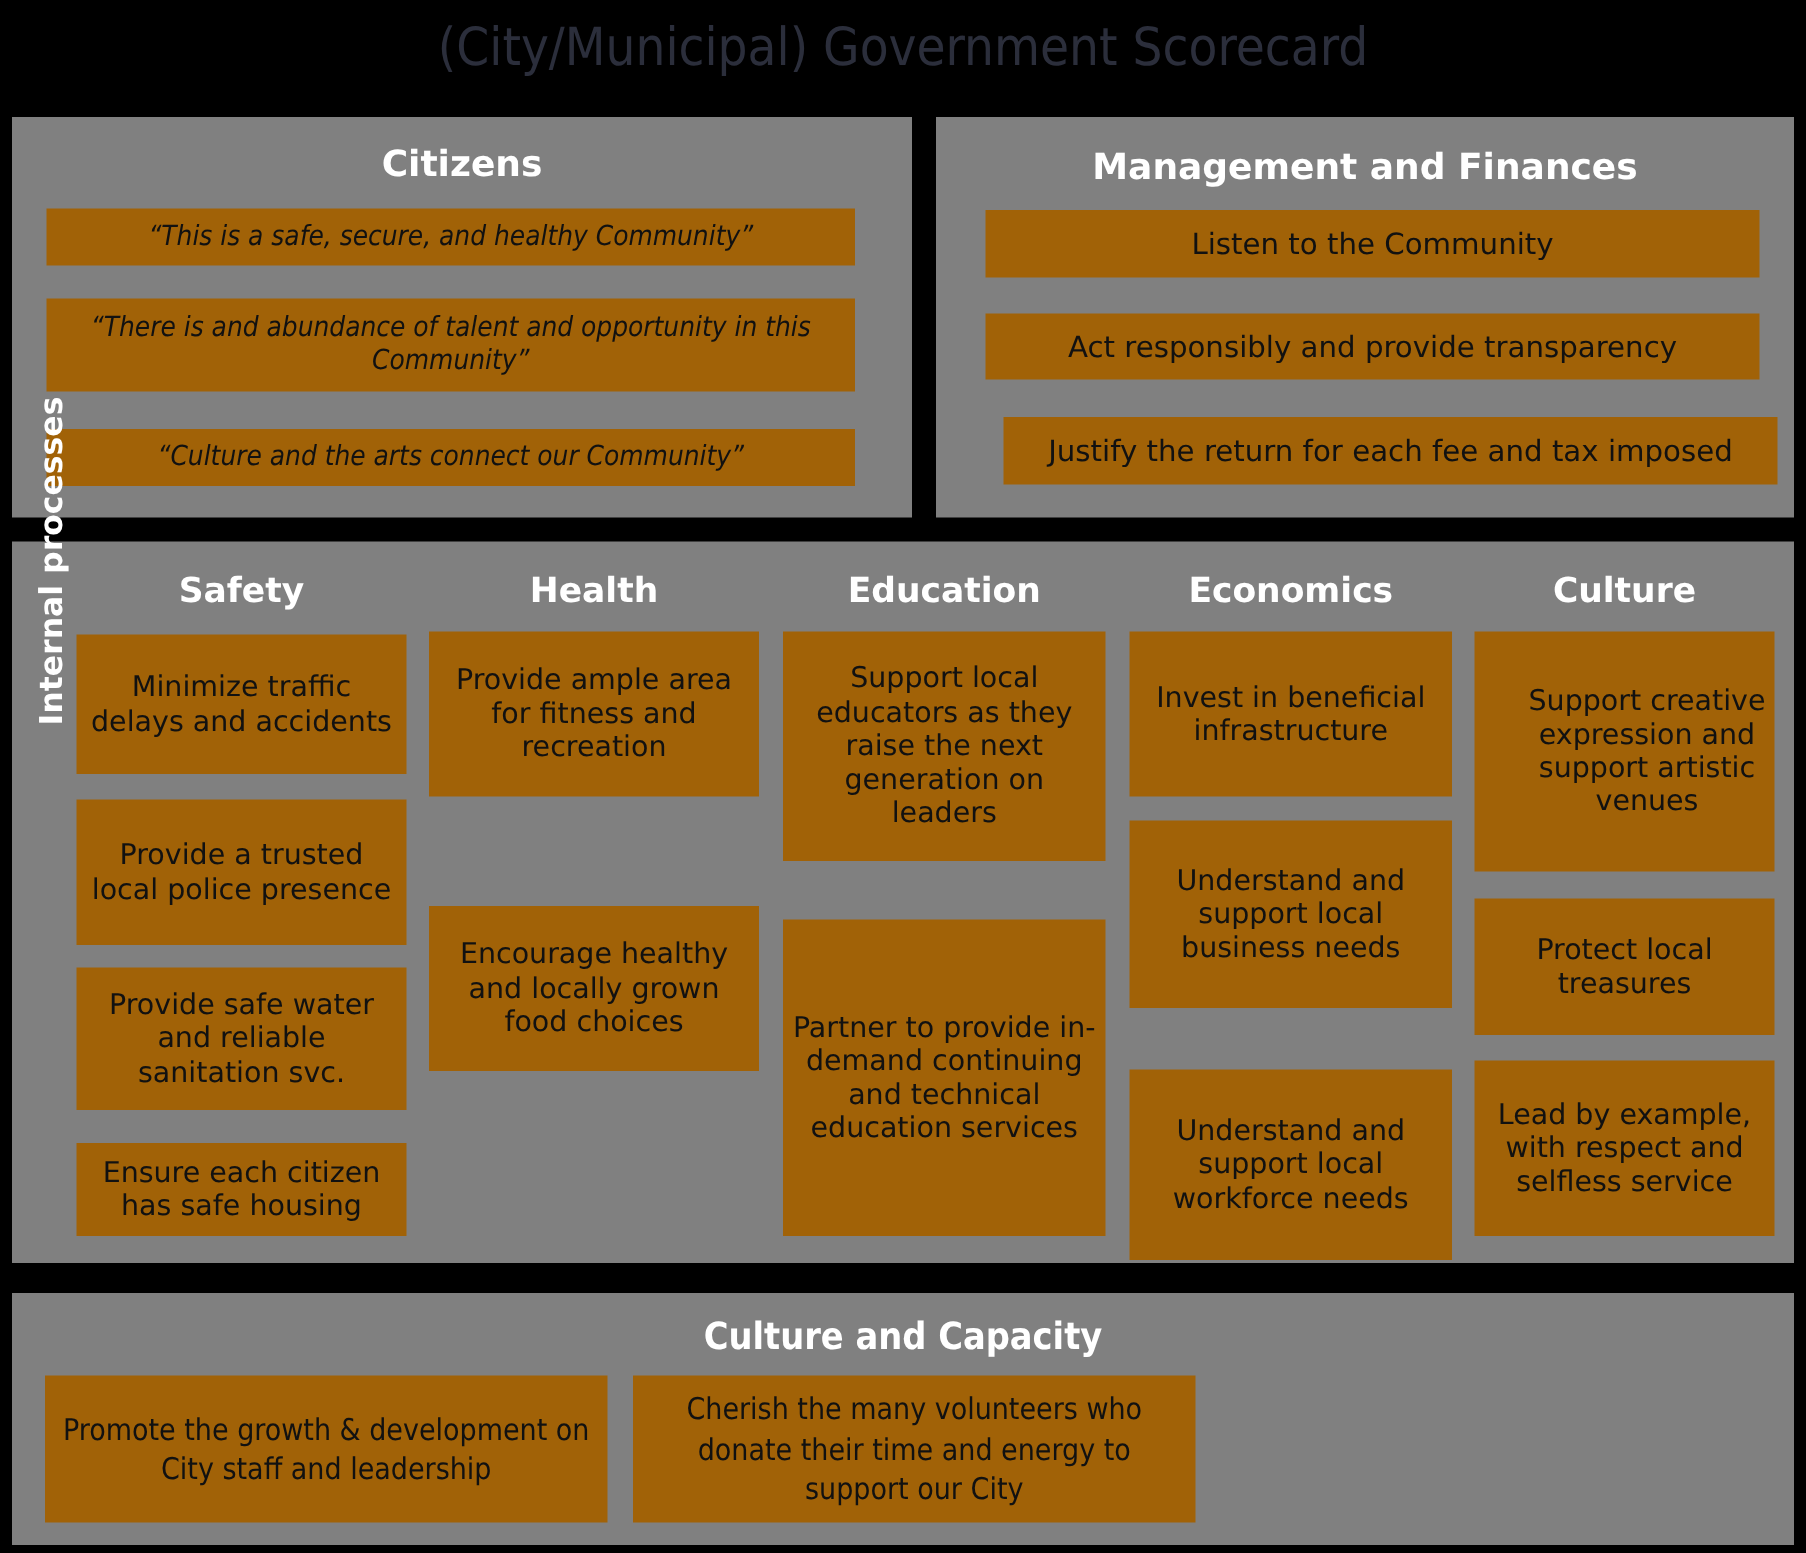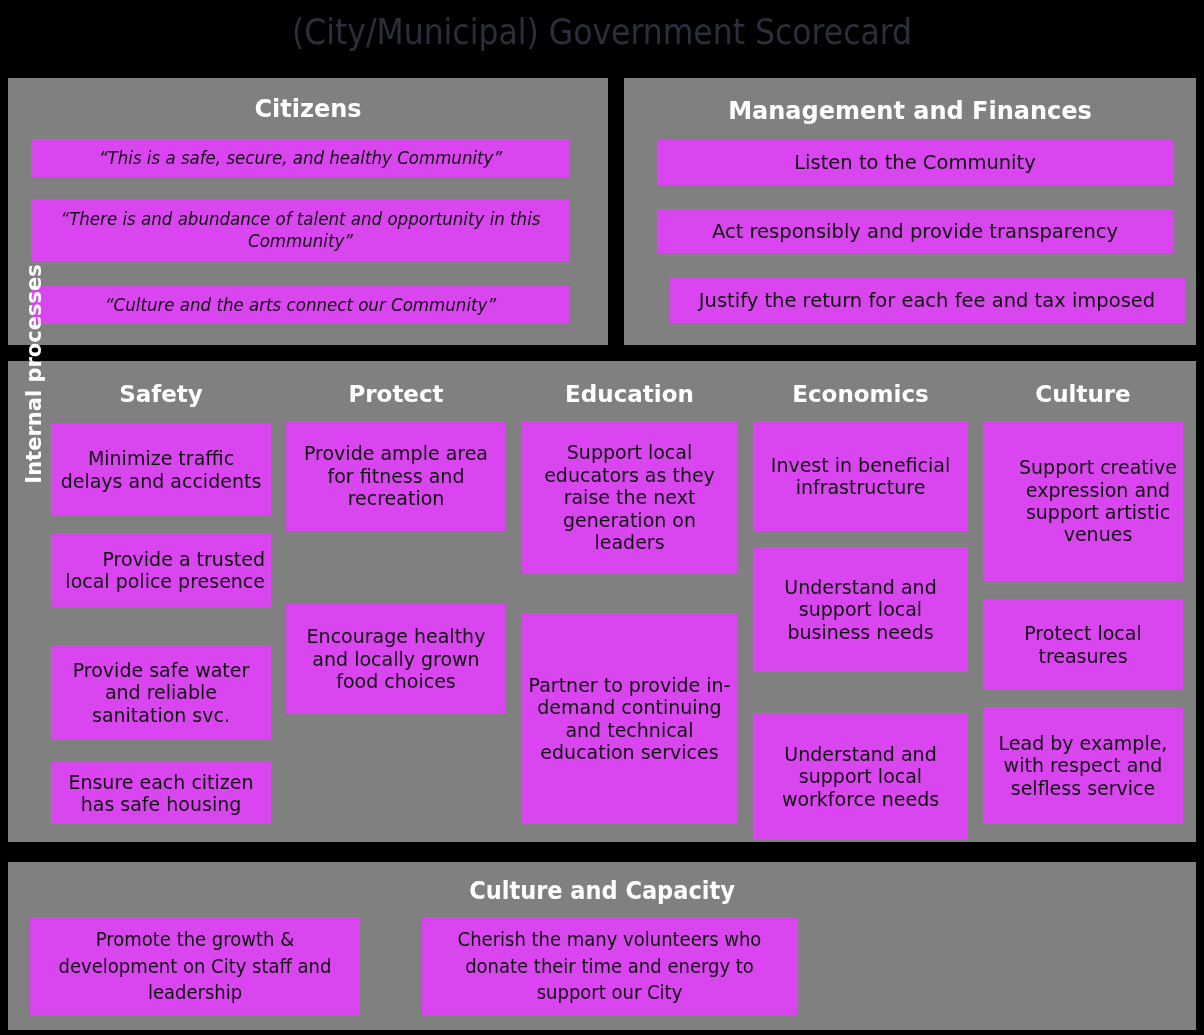--- a/index.html
+++ b/index.html
@@ -44,21 +44,21 @@
     width: 100%;
     text-align: center;
     color: #ffffff;
     font-weight: bold;
     white-space: nowrap;
   }
 
   
   .card {
     position: absolute;
-    background: #d946ef;
+    background: #a16207;
     color: #111111;
     display: flex;
     align-items: center;
     justify-content: center;
     text-align: center;
     box-sizing: border-box;
     padding: 2px 6px;
     line-height: 1.18;
   }
 
@@ -111,21 +111,21 @@
 
   
   .col-safety    { left: 43px;  width: 220px; }
   .col-health    { left: 278px; width: 220px; }
   .col-education { left: 514px; width: 215px; }
   .col-economics { left: 745px; width: 215px; }
   .col-culture   { left: 975px; width: 200px; }
 
   
   .sf1 { top: 62px;  height: 93px; }
-  .sf2 { top: 172px; height: 74px; text-align: right; }
+  .sf2 { top: 172px; height: 97px; }
   .sf3 { top: 284px; height: 95px; }
   .sf4 { top: 401px; height: 62px; }
 
   
   .ht1 { top: 60px;  height: 110px; }
   .ht2 { top: 199px; height: 110px; margin-top: 44px; }
   .ht3 { top: 339px; height: 124px; }
 
   
   .ed1 { top: 60px;  height: 153px; }
@@ -148,21 +148,21 @@
     font-size: 25px;
     font-family: "DejaVu Sans Condensed", "DejaVu Sans", sans-serif;
     font-stretch: condensed;
   }
   #panel-capacity .card {
     font-size: 20px;
     font-family: "DejaVu Sans Condensed", "DejaVu Sans", sans-serif;
     font-stretch: condensed;
     line-height: 1.32;
   }
-  .cc1 { left: 22px;  top: 55px; width: 330px; height: 98px; }
+  .cc1 { left: 22px;  top: 55px; width: 375px; height: 98px; }
   .cc2 { left: 414px; top: 55px; width: 375px; height: 98px; }
   .cc3 { left: 804px; top: 55px; width: 375px; height: 98px; }
 </style>
 </head>
 <body>
 
 <div class="page-title">(City/Municipal) Government Scorecard</div>
 
 <div class="panel" id="panel-citizens">
   <div class="panel-title">Citizens</div>
@@ -181,21 +181,21 @@
 <div class="panel" id="panel-internal">
 
   <div class="vertical-label">Internal processes</div>
 
   <div class="col-title col-safety">Safety</div>
   <div class="card col-safety sf1">Minimize traffic delays and accidents</div>
   <div class="card col-safety sf2">Provide a trusted local police presence</div>
   <div class="card col-safety sf3">Provide safe water and reliable sanitation svc.</div>
   <div class="card col-safety sf4">Ensure each citizen has safe housing</div>
 
-  <div class="col-title col-health">Protect</div>
+  <div class="col-title col-health">Health</div>
   <div class="card col-health ht1">Provide ample area for fitness and recreation</div>
   <div class="card col-health ht2">Encourage healthy and locally grown food choices</div>
 
   <div class="col-title col-education">Education</div>
   <div class="card col-education ed1">Support local educators as they raise the next generation on leaders</div>
   <div class="card col-education ed2">Partner to provide in-demand continuing and technical education services</div>
 
   <div class="col-title col-economics">Economics</div>
   <div class="card col-economics ec1">Invest in beneficial infrastructure</div>
   <div class="card col-economics ec2">Understand and support local business needs</div>

